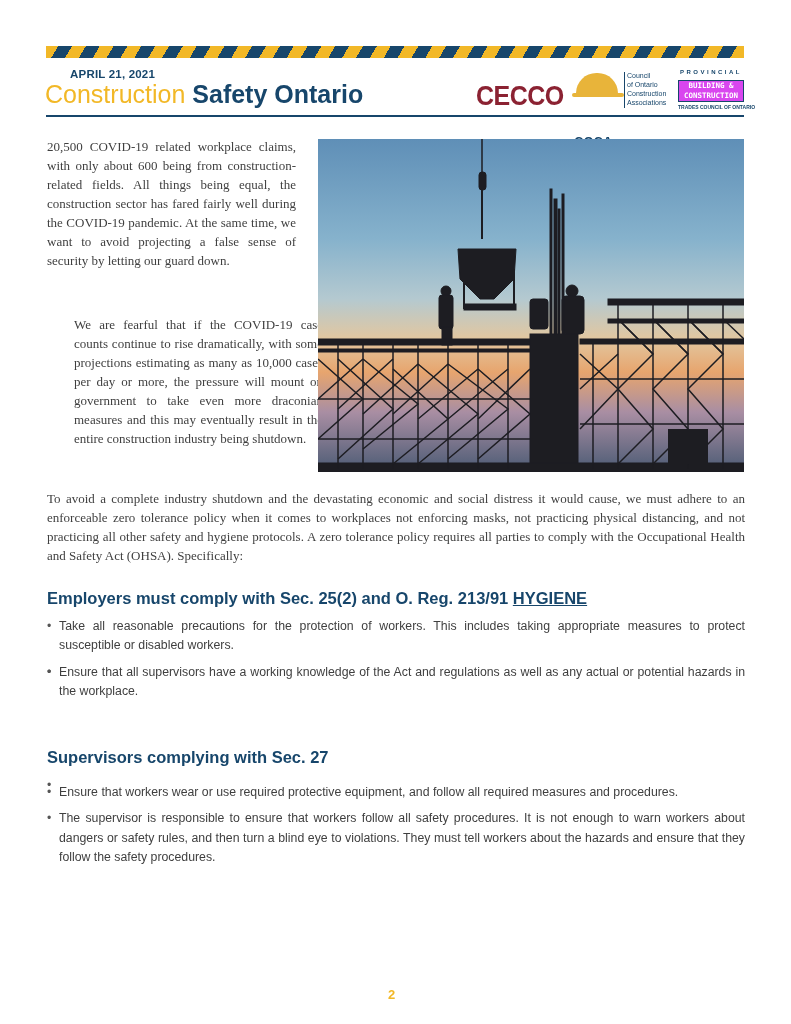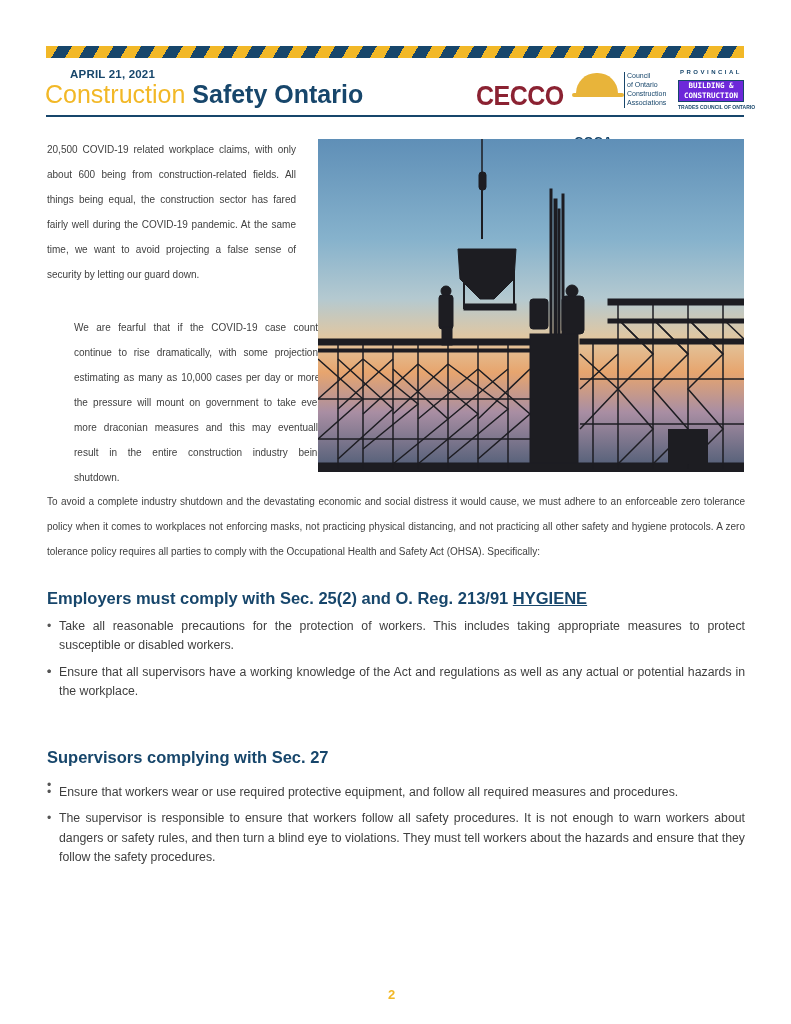--- a/index.html
+++ b/index.html
@@ -32,29 +32,29 @@
       position: absolute; left: 4px; top: 2px; width: 42px; height: 24px;
       background: #e8b43a; border-radius: 22px 22px 4px 4px;
     }
     .logo-coca .brim { position: absolute; left: 0; top: 22px; width: 52px; height: 4px; background: #e8b43a; border-radius: 2px; }
     .logo-coca .word { position: absolute; left: 2px; top: 23px; font-size: 13px; font-weight: bold; color: #17466b; margin-top: 40px; }
     .coca-divider { position: absolute; left: 624px; top: 72px; width: 1px; height: 36px; background: #17466b; }
     .coca-text { position: absolute; left: 627px; top: 71px; font-size: 7px; line-height: 9px; color: #17466b; }
     .logo-pbct { position: absolute; left: 676px; top: 69px; width: 70px; height: 42px; }
     .pbct-arc { position: absolute; left: 4px; top: 0; font-size: 6px; font-weight: bold; color: #17466b; letter-spacing: 2.5px; }
     .pbct-box {
-      position: absolute; left: 2px; top: 11px; width: 66px; height: 22px; background: #6d28d9;
+      position: absolute; left: 2px; top: 11px; width: 66px; height: 22px; background: #d946ef;
       border: 1px solid #17466b; color: #fff; font-size: 7.5px; font-weight: bold; text-align: center; line-height: 10px;
       font-family: "DejaVu Sans Mono", monospace;
     }
     .pbct-sub { position: absolute; left: 2px; top: 35px; font-size: 5px; font-weight: bold; color: #17466b; white-space: nowrap; }
 
     
     .para {
-      position: absolute; font-family: Liberation Sans, sans-serif; font-size: 10px; line-height: 25px;
+      position: absolute; font-family: Liberation Serif, serif; font-size: 13px; line-height: 19px;
       color: #3f3f3f; text-align: justify;
     }
     #p1 { left: 47px; top: 137px; width: 249px; }
     #p2 { left: 47px; top: 315px; width: 249px; margin-left: 27px; }
     #p3 { left: 47px; top: 489px; width: 698px; }
 
     .photo {
       position: absolute; left: 318px; top: 139px; width: 426px; height: 333px; overflow: hidden;
       background: linear-gradient(180deg, #5f8fb7 0%, #86b2cc 30%, #b4c9d0 48%, #e2c7a0 60%, #e7a56e 70%, #a98ea3 82%, #4b5b74 100%);
     }

